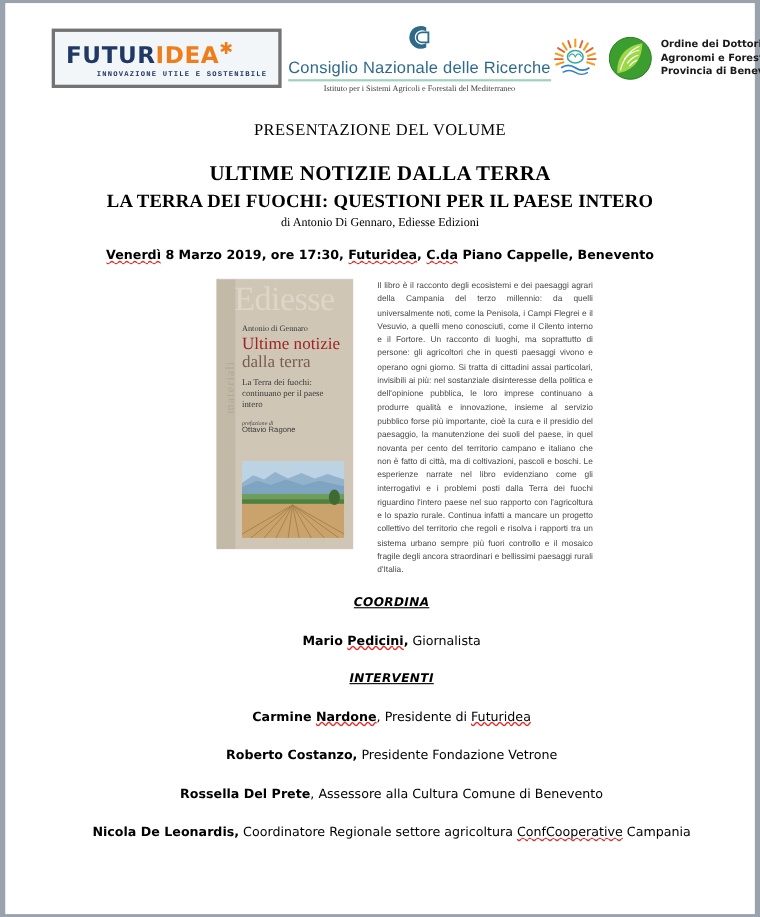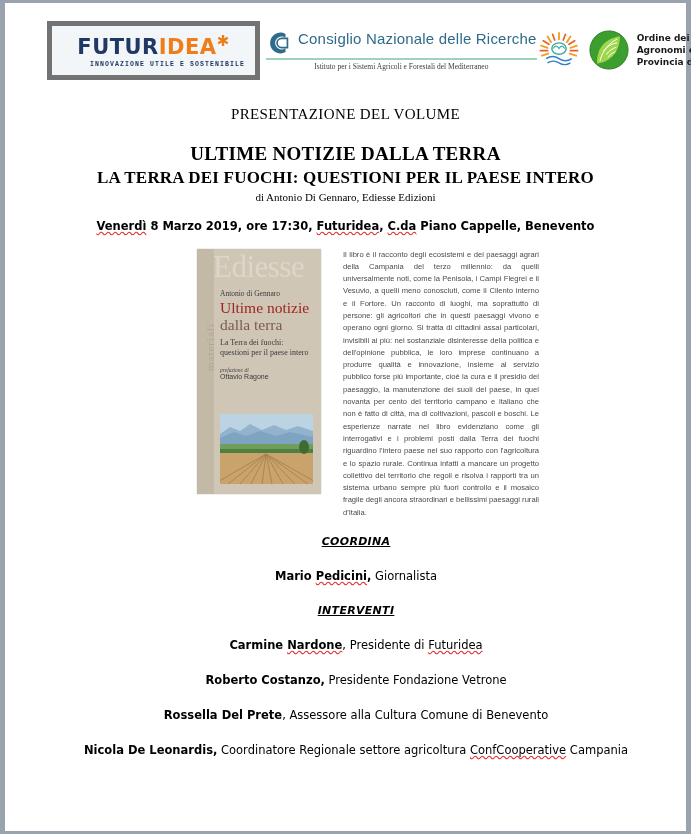--- a/index.html
+++ b/index.html
@@ -34,23 +34,22 @@
   
   .logo-bar {
     display: flex;
     align-items: center;
     justify-content: space-between;
     padding: 18px 22px 6px 42px;
     box-sizing: border-box;
   }
   .logo-futuridea {
     background: #f2f6f8;
-    border: 5px solid #737373;
+    border: 3px solid #737373;
     padding: 8px 10px 6px 10px;
-    text-align: center;
     line-height: 1;
     flex: 0 0 auto;
   }
   .fi-word {
     font-family: "DejaVu Sans", sans-serif;
     font-weight: bold;
     font-size: 21px;
     letter-spacing: 0.5px;
     white-space: nowrap;
   }
@@ -72,23 +71,24 @@
     padding-left: 28px;
   }
 
   .logo-cnr {
     flex: 0 0 auto;
     text-align: center;
     margin-left: 6px;
   }
   .cnr-row {
     display: flex;
-    align-items: flex-start;
+    align-items: center;
     justify-content: center;
     gap: 6px;
+    flex-direction: column;
   }
   .cnr-mark {
     width: 26px;
     height: 26px;
     flex: 0 0 auto;
   }
   .cnr-name {
     font-family: "Liberation Sans", sans-serif;
     font-size: 15px;
     color: #2e6b8a;
@@ -408,21 +408,21 @@
       <div class="book-cover">
         <div class="cover-spine">
           <div class="spine-text">materiali</div>
         </div>
         <div class="cover-ediesse">Ediesse</div>
         <div class="cover-body">
           <div class="cover-author">Antonio di Gennaro</div>
           <div class="cover-title1">Ultime notizie</div>
           <div class="cover-title2">dalla terra</div>
           <div class="cover-subtitle">La Terra dei fuochi:</div>
-          <div class="cover-subtitle">questioni per il paese intero</div>
+          <div class="cover-subtitle">continuano per il paese intero</div>
           <div class="cover-pref-label">prefazione di</div>
           <div class="cover-pref-name">Ottavio Ragone</div>
         </div>
         <div class="cover-photo">
           <svg viewBox="0 0 93 70" width="93" height="70">
             <rect x="0" y="0" width="93" height="26" fill="#bcd3e4"></rect>
             <path d="M0 20 L10 13 L20 17 L30 10 L42 16 L54 11 L66 16 L78 12 L93 17 L93 30 L0 30 Z" fill="#93b3cd"></path>
             <path d="M0 24 L14 18 L26 22 L40 17 L56 22 L70 18 L93 23 L93 32 L0 32 Z" fill="#7ea4c2"></path>
             <rect x="0" y="30" width="93" height="7" fill="#6f9e5a"></rect>
             <rect x="0" y="35" width="93" height="5" fill="#4e8040"></rect>

